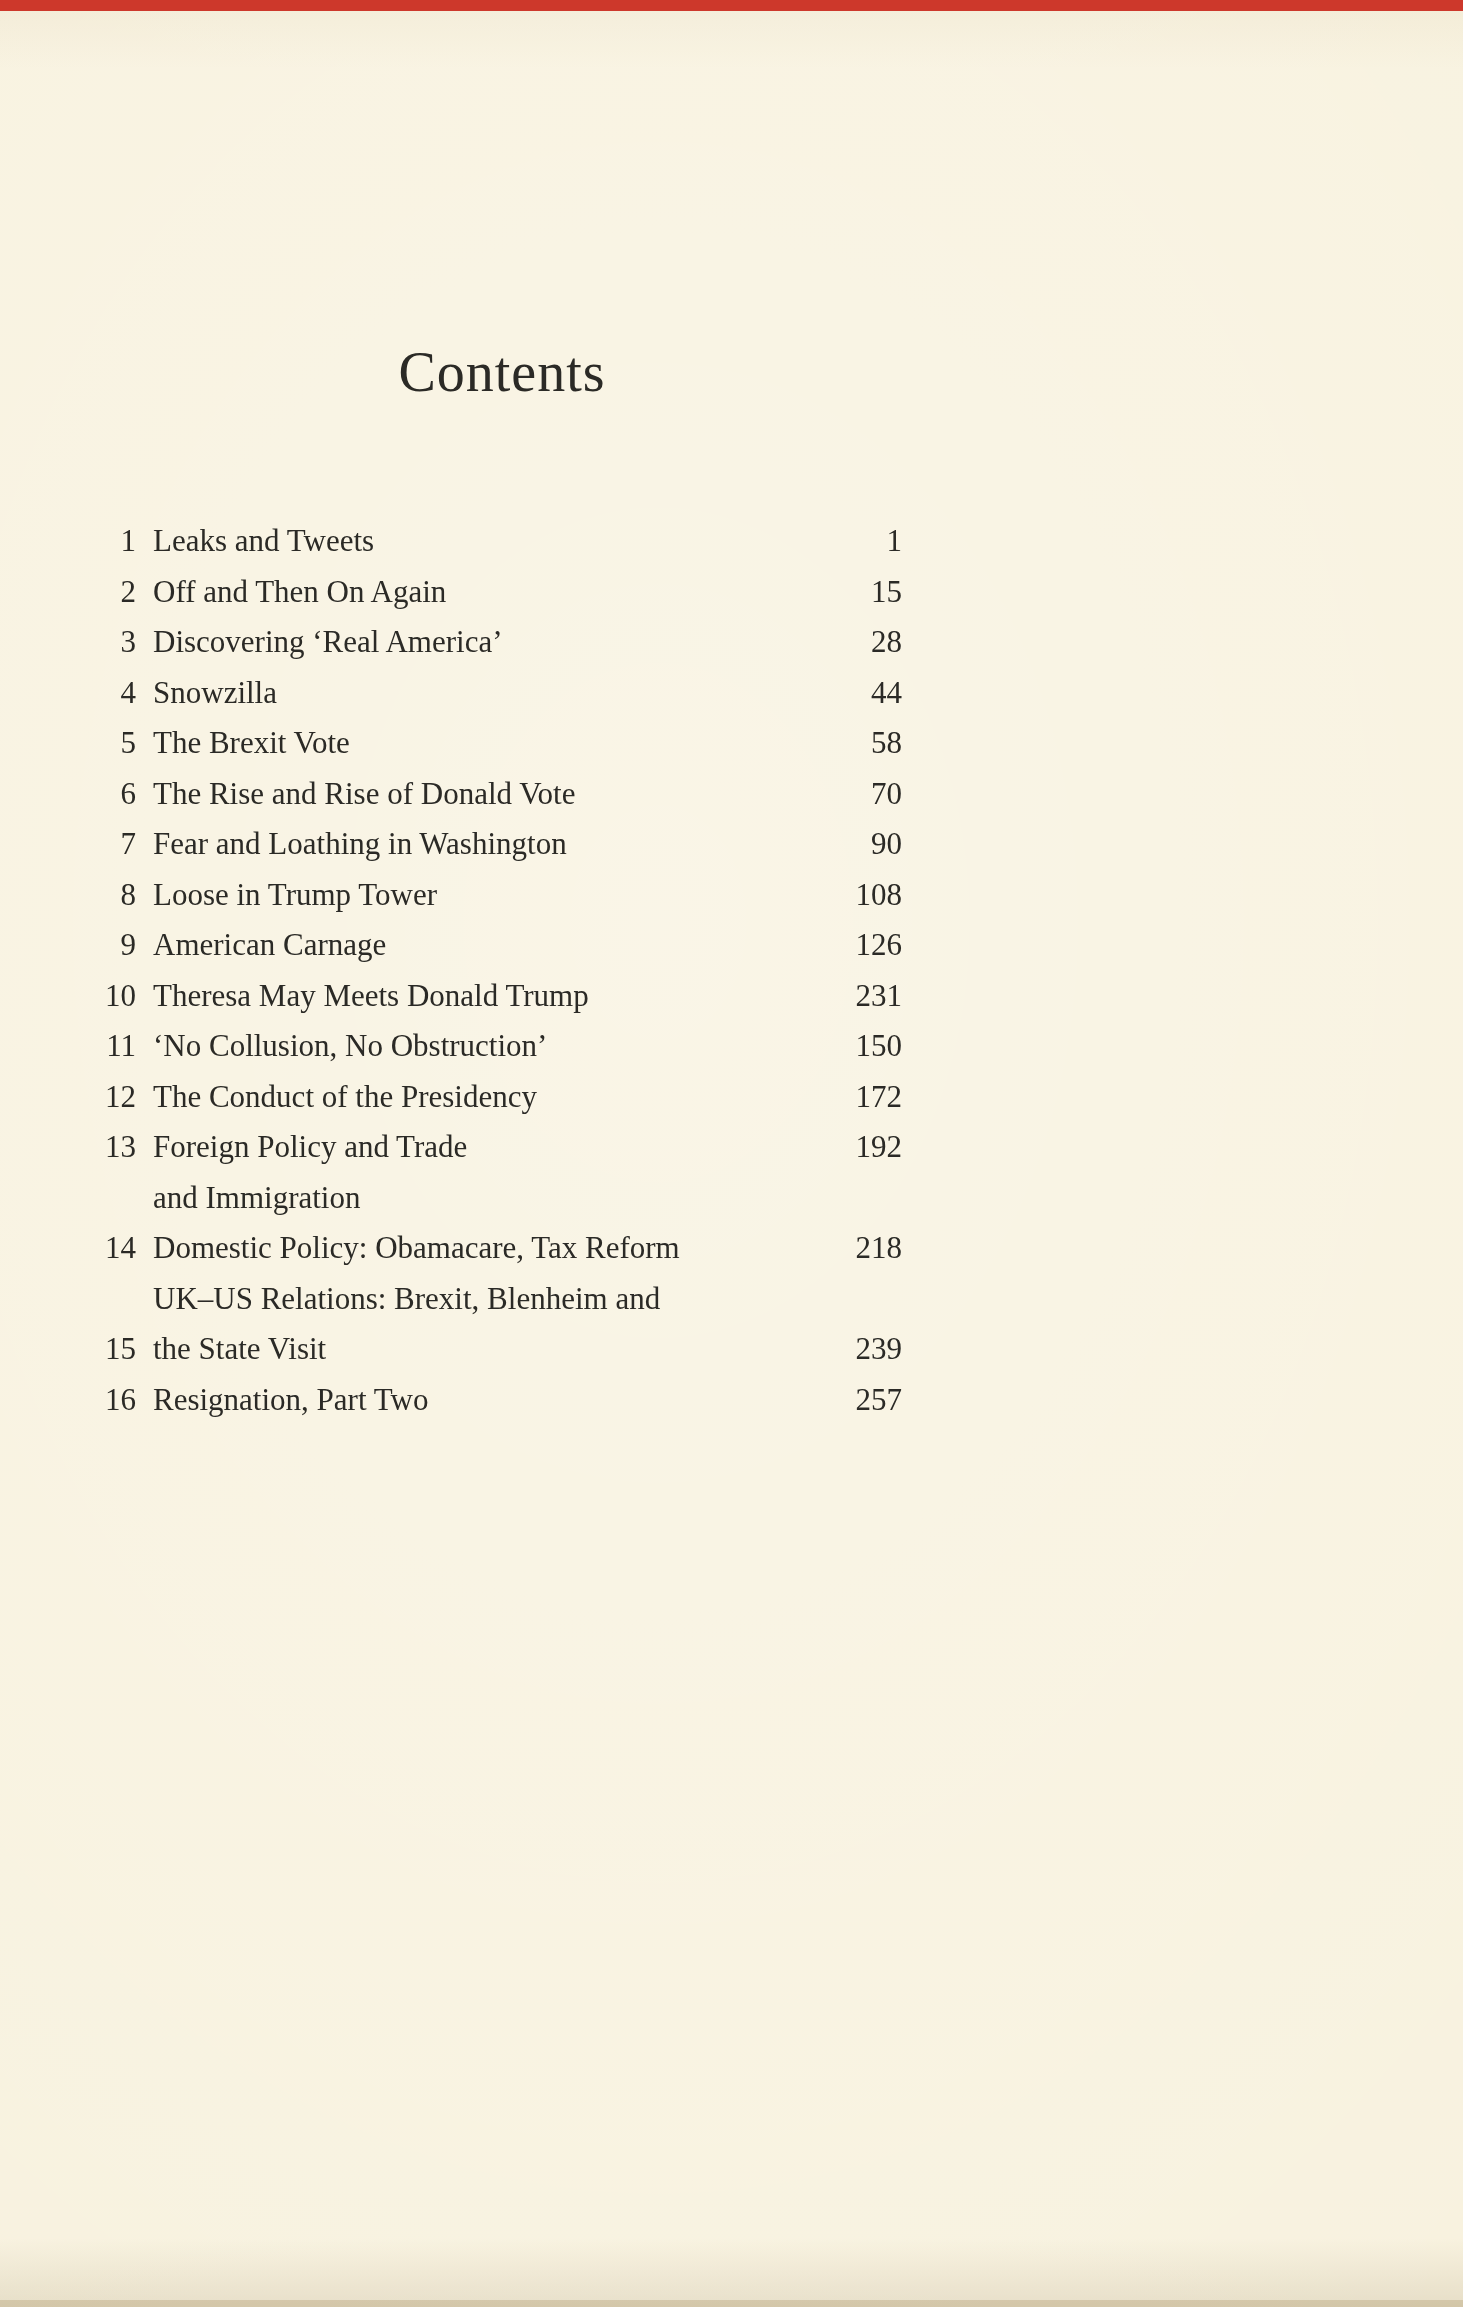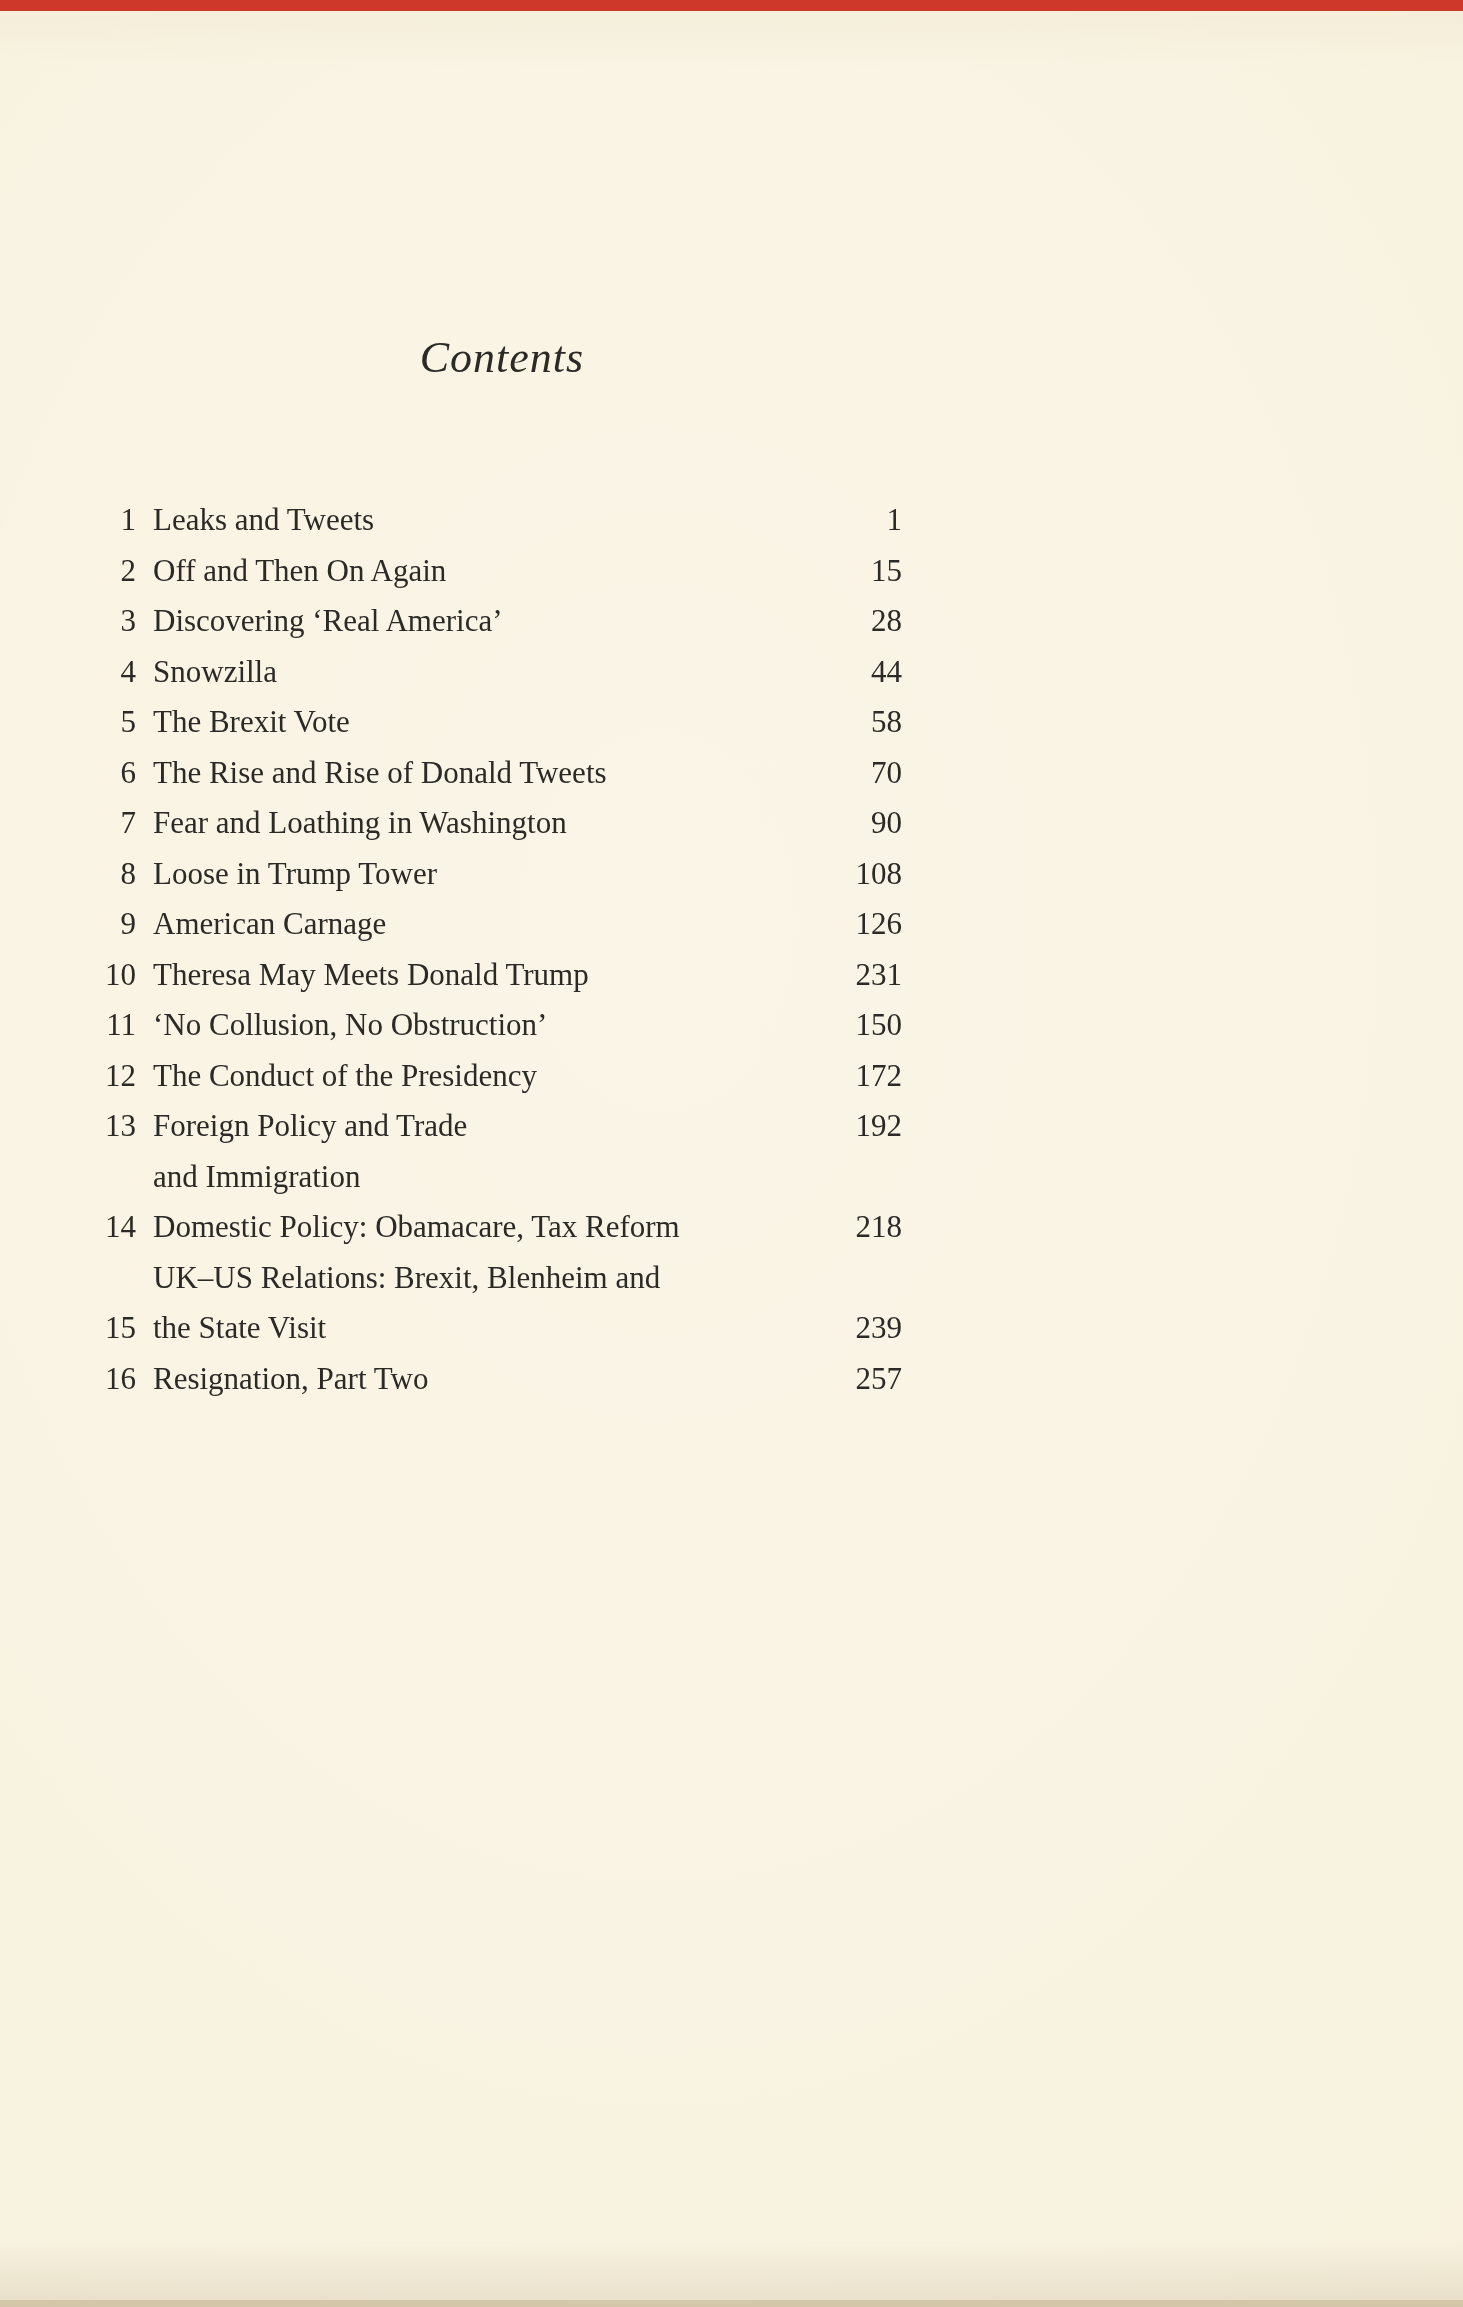--- a/index.html
+++ b/index.html
@@ -36,25 +36,24 @@
     height: 7px;
     background: rgba(160, 135, 85, 0.28);
   }
   .content {
     position: absolute;
     top: 332px;
     left: 102px;
     width: 800px;
   }
   .contents-title {
-    margin: 0;
+    margin: 8px;
     text-align: center;
-    font-style: italic;
     font-weight: normal;
-    font-size: 44px;
+    font-size: 56px;
     letter-spacing: 1px;
     color: #2b2a26;
   }
   .toc-list {
     margin-top: 112px;
   }
   .toc-row {
     display: flex;
     align-items: flex-end;
     font-size: 31px;
@@ -117,21 +116,21 @@
         <div class="toc-row">
           <span class="toc-num">5</span>
           <span class="toc-title">
             <span class="title-line">The Brexit Vote</span>
           </span>
           <span class="toc-page">58</span>
         </div>
         <div class="toc-row">
           <span class="toc-num">6</span>
           <span class="toc-title">
-            <span class="title-line">The Rise and Rise of Donald Tweets</span>
+            <span class="title-line">The Rise and Rise of Donald Vote</span>
           </span>
           <span class="toc-page">70</span>
         </div>
         <div class="toc-row">
           <span class="toc-num">7</span>
           <span class="toc-title">
             <span class="title-line">Fear and Loathing in Washington</span>
           </span>
           <span class="toc-page">90</span>
         </div>

